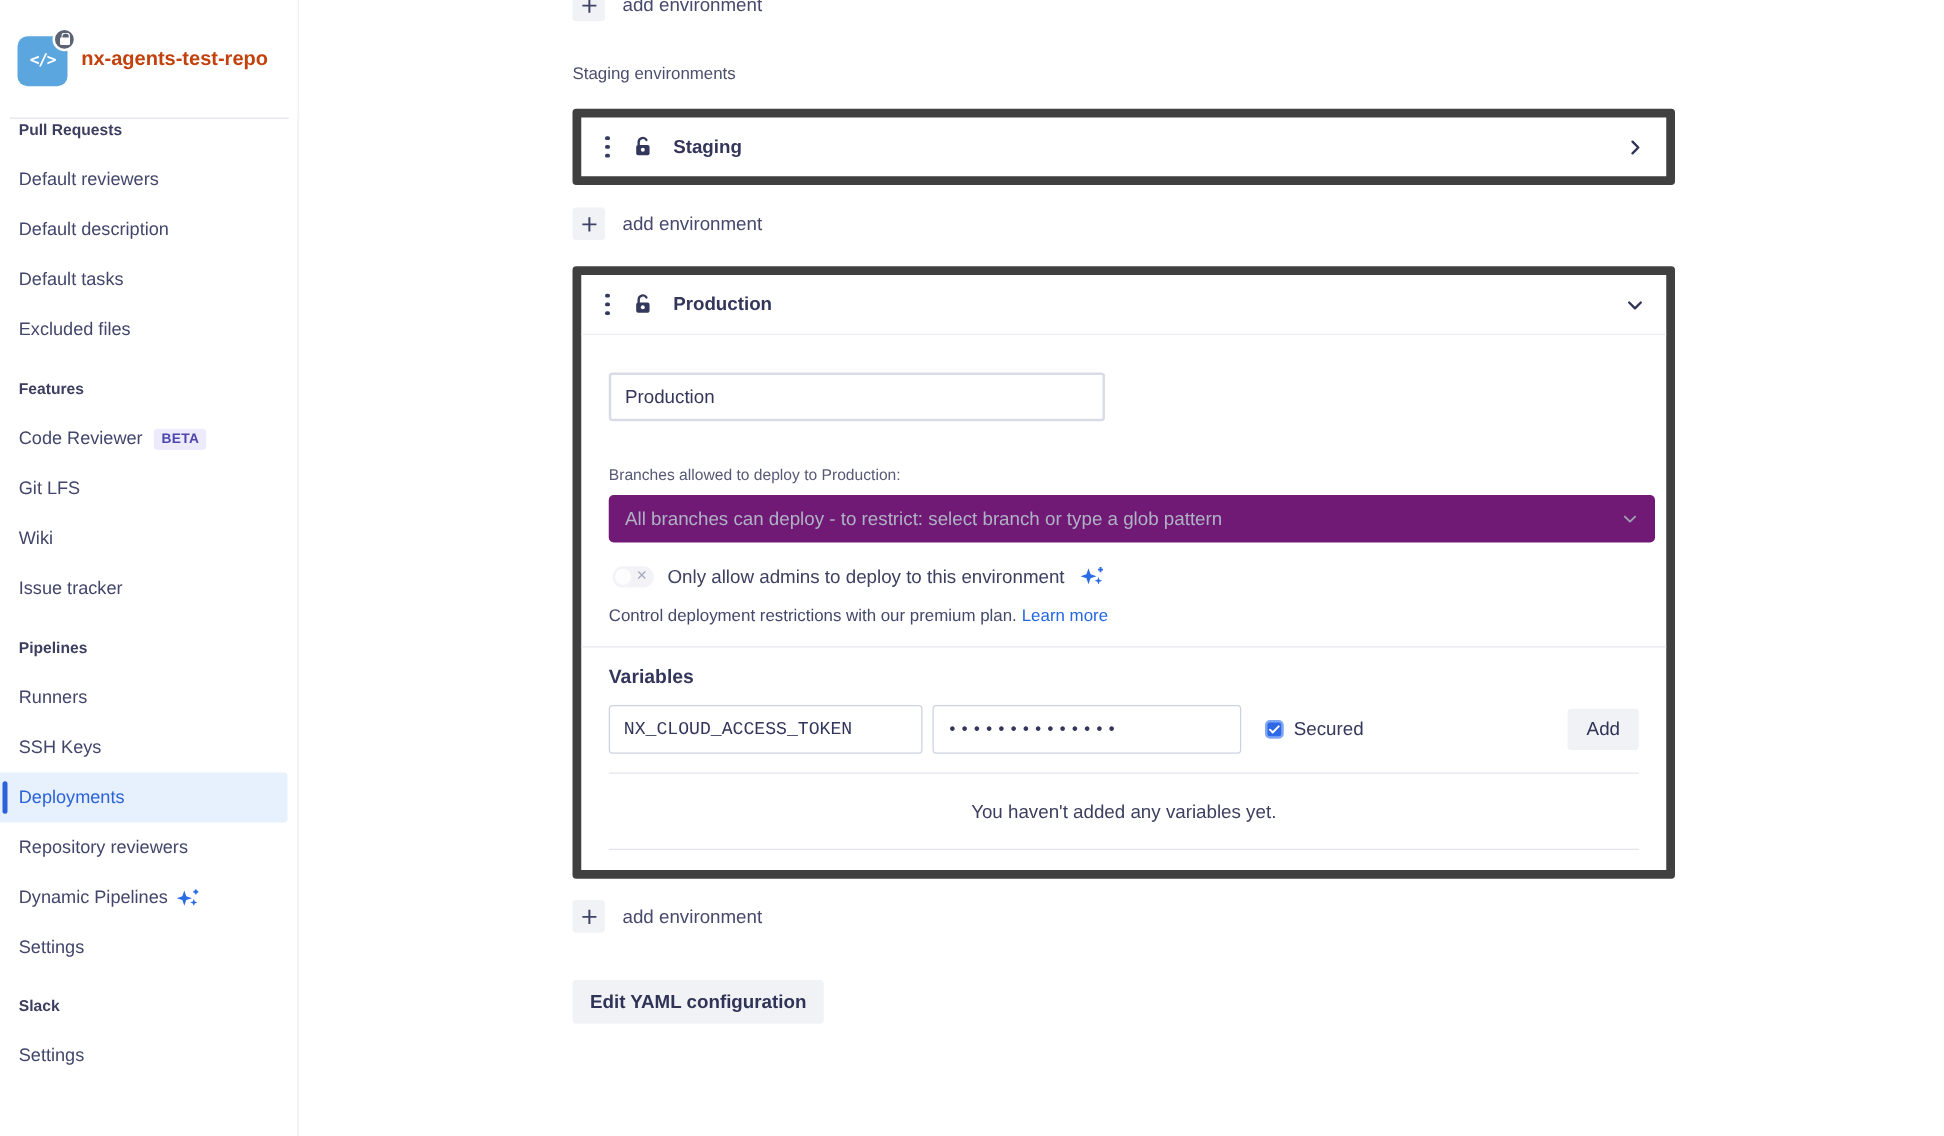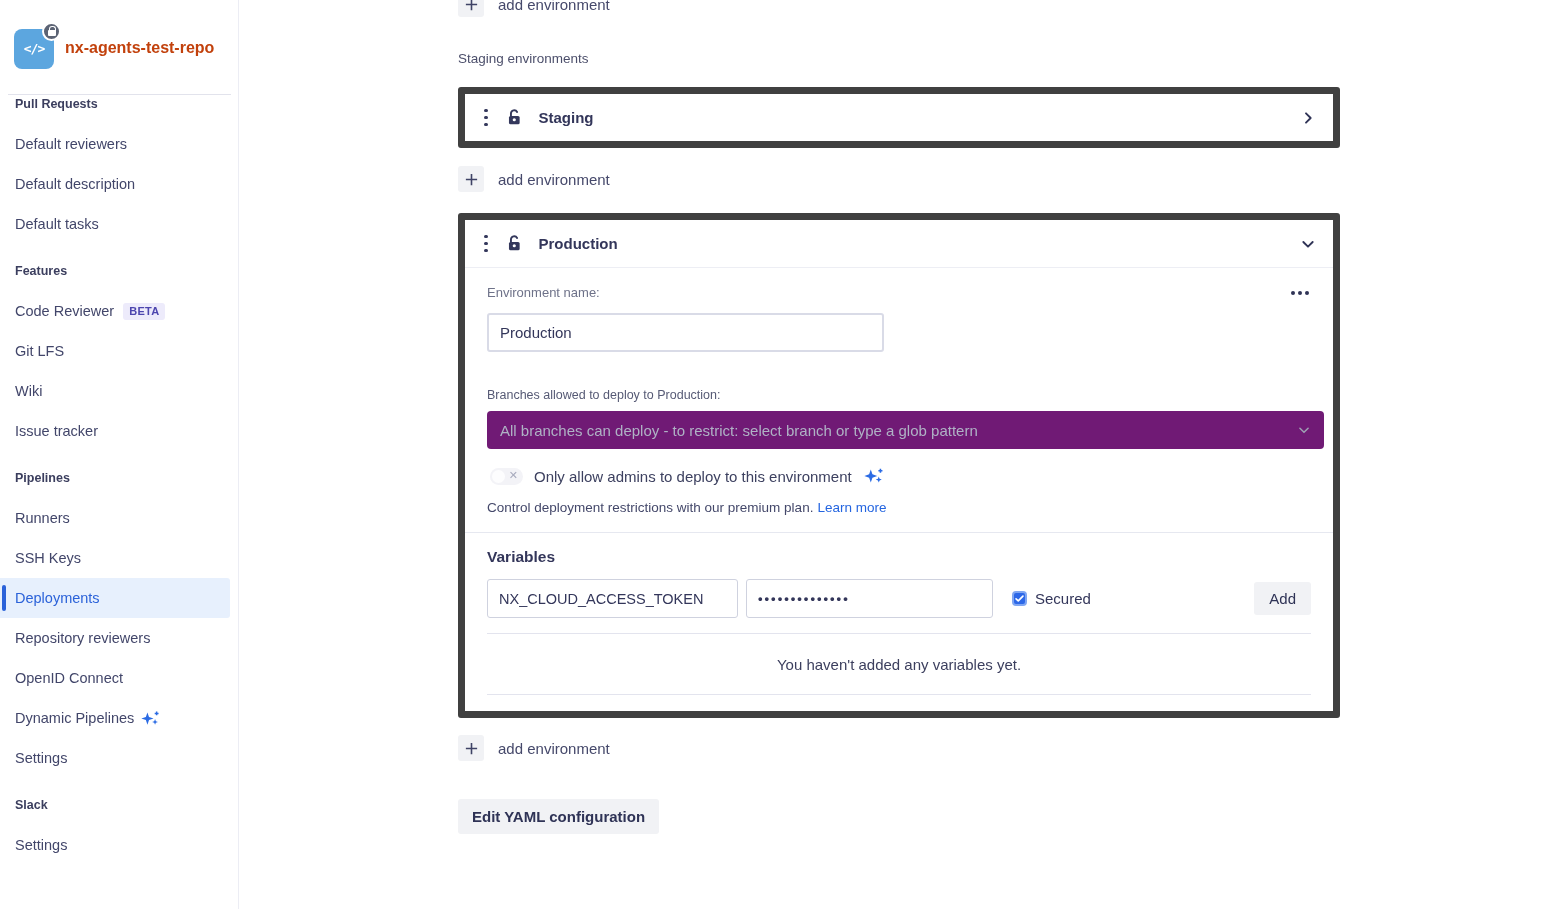--- a/index.html
+++ b/index.html
@@ -78,21 +78,21 @@
   .toggle-label { font-size: 15px; color: #3d4160; }
 
   .premium-row { margin-top: 13px; font-size: 13.5px; color: #44486a; }
   .learn-more { color: #2465e0; text-decoration: none; margin-left: 4px; cursor: pointer; }
 
   .panel-divider { margin: 17px -22px 0; border-top: 1px solid #e6e8f0; }
 
   .variables-title { margin-top: 15px; font-size: 15.5px; font-weight: bold; color: #33365a; }
   .var-row { margin-top: 13px; display: flex; align-items: center; }
   .var-input { height: 39px; border: 1px solid #cfd2df; border-radius: 3px; font-size: 14.5px; color: #33365a;
-    padding: 0 11px; font-family: Liberation Sans, sans-serif; background: #fff; }
+    padding: 0 11px; font-family: Liberation Mono, monospace; background: #fff; }
   .var-name { width: 251px; }
   .var-value { width: 247px; margin-left: 8px; letter-spacing: 2px; font-weight: bold; font-size: 13px; }
   .checkbox { margin-left: 19px; width: 15px; height: 15px; background: #2d68e8; border: 2px solid #7fa6f2;
     border-radius: 4px; display: flex; align-items: center; justify-content: center; flex: 0 0 15px; cursor: pointer; }
   .checkbox-label { margin-left: 8px; font-size: 15px; color: #33365a; }
   .gray-btn { background: #f1f2f5; border: none; border-radius: 3px; color: #2f3356; font-size: 15px;
     padding: 8px 15px; cursor: pointer; font-family: "Liberation Sans", sans-serif; }
   .add-btn { margin-left: auto; }
 
   .var-hr { margin: 15px 0 0; border: none; border-top: 1px solid #e3e4ee; }
@@ -107,34 +107,34 @@
 <body>
 
 <div class="app">
 
   <nav class="sidebar">
     <div class="sidebar-menu">
       <div class="nav-header">Pull Requests</div>
       <div class="nav-item">Default reviewers</div>
       <div class="nav-item">Default description</div>
       <div class="nav-item">Default tasks</div>
+      <div class="nav-item">Excluded files</div>
       <div class="nav-header">Features</div>
       <div class="nav-item">
         <span>Code Reviewer</span>
         <span class="beta-badge">BETA</span>
       </div>
       <div class="nav-item">Git LFS</div>
       <div class="nav-item">Wiki</div>
       <div class="nav-item">Issue tracker</div>
       <div class="nav-header">Pipelines</div>
       <div class="nav-item">Runners</div>
       <div class="nav-item">SSH Keys</div>
       <div class="nav-item selected">Deployments</div>
       <div class="nav-item">Repository reviewers</div>
-      <div class="nav-item">OpenID Connect</div>
       <div class="nav-item">
         <span>Dynamic Pipelines</span>
         <span class="sparkles icon">
           <svg width="21" height="21" viewBox="0 0 24 24">
             <path d="M8.5 5 L10.3 10.2 L15.5 12 L10.3 13.8 L8.5 19 L6.7 13.8 L1.5 12 L6.7 10.2 Z" fill="#2b6be4"></path>
             <path d="M17.2 12.6 L18.1 15 L20.5 15.9 L18.1 16.8 L17.2 19.2 L16.3 16.8 L13.9 15.9 L16.3 15 Z" fill="#2b6be4"></path>
             <path d="M19 4 v4.4 M16.8 6.2 h4.4" stroke="#2b6be4" stroke-width="1.7" fill="none"></path>
           </svg>
         </span>
       </div>
@@ -222,28 +222,20 @@
           <span class="env-name">Production</span>
           <span class="env-spacer"></span>
           <span class="icon">
             <svg width="16" height="16" viewBox="0 0 24 24">
                 <path d="M5 9l7 7 7-7" fill="none" stroke="#2f3356" stroke-width="2.8" stroke-linecap="round" stroke-linejoin="round"></path>
               </svg>
           </span>
         </div>
 
         <div class="env-body">
-          <div class="field-label-row">
-            <span class="field-label">Environment name:</span>
-            <span class="more-btn">
-                <i></i>
-                <i></i>
-                <i></i>
-              </span>
-          </div>
 
           <input class="text-input" type="text" value="Production" style="">
 
           <div class="branches-label">Branches allowed to deploy to Production:</div>
 
           <div class="select-box">
             <span class="select-placeholder">All branches can deploy - to restrict: select branch or type a glob pattern</span>
             <span class="icon">
               <svg width="14" height="14" viewBox="0 0 24 24">
                   <path d="M5 9l7 7 7-7" fill="none" stroke="#9ea1b4" stroke-width="2.6" stroke-linecap="round" stroke-linejoin="round"></path>

